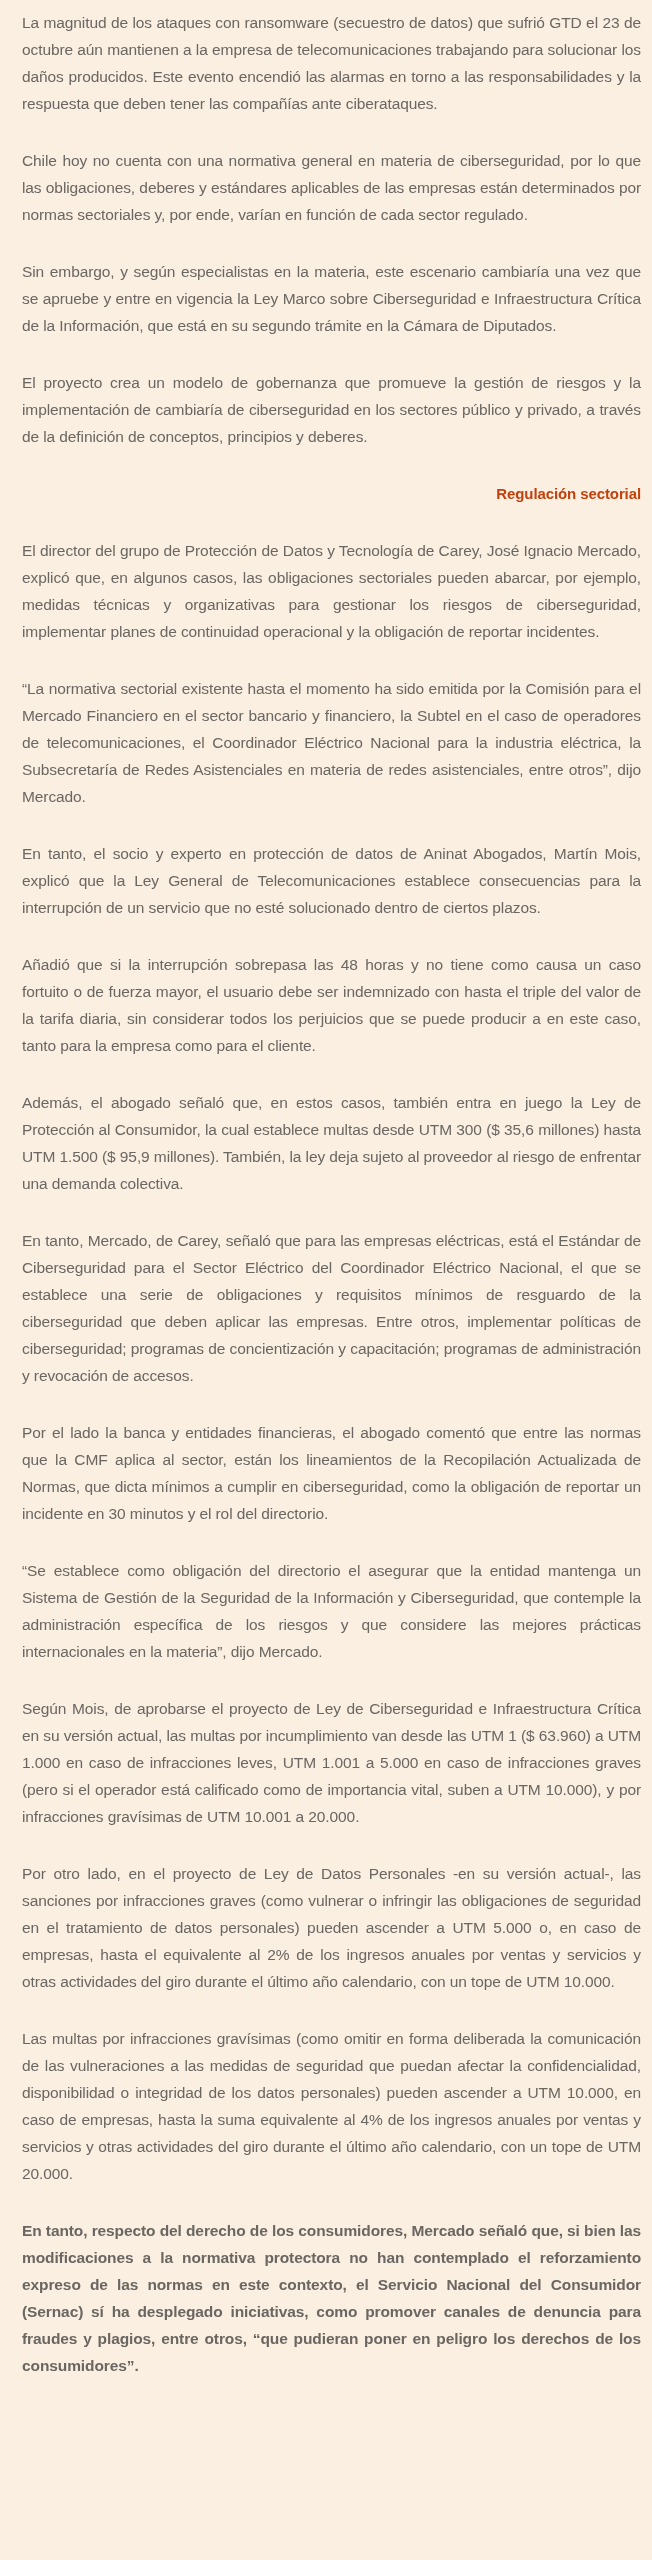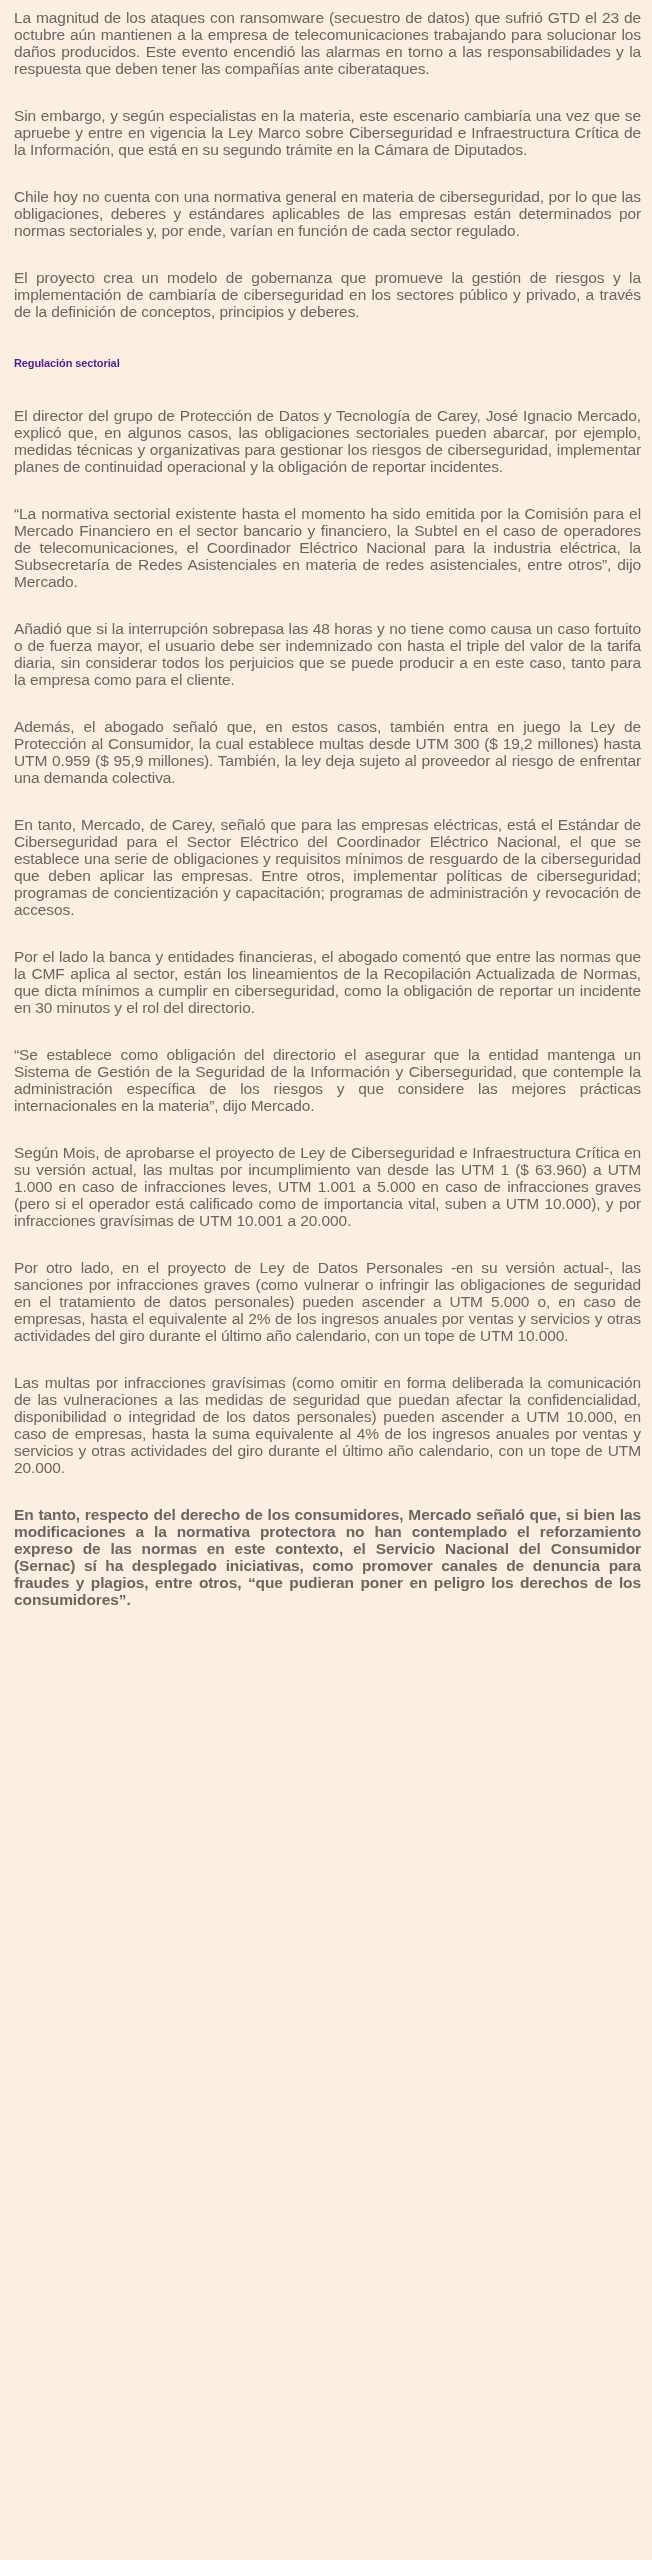--- a/index.html
+++ b/index.html
@@ -11,54 +11,55 @@
     width: 652px;
     min-height: 2560px;
     box-sizing: border-box;
     padding: 9px 11px 12px 14px;
     font-family: "Liberation Sans", "DejaVu Sans", sans-serif;
   }
   main[data-name="article"] {
     display: block;
   }
   p.article-paragraph {
-    margin: 0 0 30px 0;
+    margin: 0 0 30px 8px;
     font-size: 15.5px;
-    line-height: 17px;
+    line-height: 27px;
     color: #6a6661;
     text-align: justify;
     letter-spacing: -0.1px;
   }
   h2.section-heading {
     margin: 0 0 30px 0;
-    font-size: 11px;
+    font-size: 15px;
     line-height: 27px;
     font-weight: bold;
-    color: #4c1d95;
-    text-align: left;
+    color: #c2410c;
+    text-align: right;
     letter-spacing: -0.1px;
   }
   main > :last-child {
     margin-bottom: 0;
     font-weight: bold;
   }
 </style>
 </head>
 <body>
 
 <main data-name="article">
     <p class="article-paragraph" data-name="article-paragraph">La magnitud de los ataques con ransomware (secuestro de datos) que sufrió GTD el 23 de octubre aún mantienen a la empresa de telecomunicaciones trabajando para solucionar los daños producidos. Este evento encendió las alarmas en torno a las responsabilidades y la respuesta que deben tener las compañías ante ciberataques.</p>
+    <p class="article-paragraph" data-name="article-paragraph">Chile hoy no cuenta con una normativa general en materia de ciberseguridad, por lo que las obligaciones, deberes y estándares aplicables de las empresas están determinados por normas sectoriales y, por ende, varían en función de cada sector regulado.</p>
     <p class="article-paragraph" data-name="article-paragraph">Sin embargo, y según especialistas en la materia, este escenario cambiaría una vez que se apruebe y entre en vigencia la Ley Marco sobre Ciberseguridad e Infraestructura Crítica de la Información, que está en su segundo trámite en la Cámara de Diputados.</p>
-    <p class="article-paragraph" data-name="article-paragraph">Chile hoy no cuenta con una normativa general en materia de ciberseguridad, por lo que las obligaciones, deberes y estándares aplicables de las empresas están determinados por normas sectoriales y, por ende, varían en función de cada sector regulado.</p>
     <p class="article-paragraph" data-name="article-paragraph">El proyecto crea un modelo de gobernanza que promueve la gestión de riesgos y la implementación de cambiaría de ciberseguridad en los sectores público y privado, a través de la definición de conceptos, principios y deberes.</p>
     <h2 class="section-heading" data-name="section-heading">Regulación sectorial</h2>
     <p class="article-paragraph" data-name="article-paragraph">El director del grupo de Protección de Datos y Tecnología de Carey, José Ignacio Mercado, explicó que, en algunos casos, las obligaciones sectoriales pueden abarcar, por ejemplo, medidas técnicas y organizativas para gestionar los riesgos de ciberseguridad, implementar planes de continuidad operacional y la obligación de reportar incidentes.</p>
     <p class="article-paragraph" data-name="article-paragraph">“La normativa sectorial existente hasta el momento ha sido emitida por la Comisión para el Mercado Financiero en el sector bancario y financiero, la Subtel en el caso de operadores de telecomunicaciones, el Coordinador Eléctrico Nacional para la industria eléctrica, la Subsecretaría de Redes Asistenciales en materia de redes asistenciales, entre otros”, dijo Mercado.</p>
+    <p class="article-paragraph" data-name="article-paragraph">En tanto, el socio y experto en protección de datos de Aninat Abogados, Martín Mois, explicó que la Ley General de Telecomunicaciones establece consecuencias para la interrupción de un servicio que no esté solucionado dentro de ciertos plazos.</p>
     <p class="article-paragraph" data-name="article-paragraph">Añadió que si la interrupción sobrepasa las 48 horas y no tiene como causa un caso fortuito o de fuerza mayor, el usuario debe ser indemnizado con hasta el triple del valor de la tarifa diaria, sin considerar todos los perjuicios que se puede producir a en este caso, tanto para la empresa como para el cliente.</p>
-    <p class="article-paragraph" data-name="article-paragraph">Además, el abogado señaló que, en estos casos, también entra en juego la Ley de Protección al Consumidor, la cual establece multas desde UTM 300 ($ 19,2 millones) hasta UTM 0.959 ($ 95,9 millones). También, la ley deja sujeto al proveedor al riesgo de enfrentar una demanda colectiva.</p>
+    <p class="article-paragraph" data-name="article-paragraph">Además, el abogado señaló que, en estos casos, también entra en juego la Ley de Protección al Consumidor, la cual establece multas desde UTM 300 ($ 35,6 millones) hasta UTM 1.500 ($ 95,9 millones). También, la ley deja sujeto al proveedor al riesgo de enfrentar una demanda colectiva.</p>
     <p class="article-paragraph" data-name="article-paragraph">En tanto, Mercado, de Carey, señaló que para las empresas eléctricas, está el Estándar de Ciberseguridad para el Sector Eléctrico del Coordinador Eléctrico Nacional, el que se establece una serie de obligaciones y requisitos mínimos de resguardo de la ciberseguridad que deben aplicar las empresas. Entre otros, implementar políticas de ciberseguridad; programas de concientización y capacitación; programas de administración y revocación de accesos.</p>
     <p class="article-paragraph" data-name="article-paragraph">Por el lado la banca y entidades financieras, el abogado comentó que entre las normas que la CMF aplica al sector, están los lineamientos de la Recopilación Actualizada de Normas, que dicta mínimos a cumplir en ciberseguridad, como la obligación de reportar un incidente en 30 minutos y el rol del directorio.</p>
     <p class="article-paragraph" data-name="article-paragraph">“Se establece como obligación del directorio el asegurar que la entidad mantenga un Sistema de Gestión de la Seguridad de la Información y Ciberseguridad, que contemple la administración específica de los riesgos y que considere las mejores prácticas internacionales en la materia”, dijo Mercado.</p>
     <p class="article-paragraph" data-name="article-paragraph">Según Mois, de aprobarse el proyecto de Ley de Ciberseguridad e Infraestructura Crítica en su versión actual, las multas por incumplimiento van desde las UTM 1 ($ 63.960) a UTM 1.000 en caso de infracciones leves, UTM 1.001 a 5.000 en caso de infracciones graves (pero si el operador está calificado como de importancia vital, suben a UTM 10.000), y por infracciones gravísimas de UTM 10.001 a 20.000.</p>
     <p class="article-paragraph" data-name="article-paragraph">Por otro lado, en el proyecto de Ley de Datos Personales -en su versión actual-, las sanciones por infracciones graves (como vulnerar o infringir las obligaciones de seguridad en el tratamiento de datos personales) pueden ascender a UTM 5.000 o, en caso de empresas, hasta el equivalente al 2% de los ingresos anuales por ventas y servicios y otras actividades del giro durante el último año calendario, con un tope de UTM 10.000.</p>
     <p class="article-paragraph" data-name="article-paragraph">Las multas por infracciones gravísimas (como omitir en forma deliberada la comunicación de las vulneraciones a las medidas de seguridad que puedan afectar la confidencialidad, disponibilidad o integridad de los datos personales) pueden ascender a UTM 10.000, en caso de empresas, hasta la suma equivalente al 4% de los ingresos anuales por ventas y servicios y otras actividades del giro durante el último año calendario, con un tope de UTM 20.000.</p>
     <p class="article-paragraph" data-name="article-paragraph">En tanto, respecto del derecho de los consumidores, Mercado señaló que, si bien las modificaciones a la normativa protectora no han contemplado el reforzamiento expreso de las normas en este contexto, el Servicio Nacional del Consumidor (Sernac) sí ha desplegado iniciativas, como promover canales de denuncia para fraudes y plagios, entre otros, “que pudieran poner en peligro los derechos de los consumidores”.</p>
   </main>
 
 </body></html>

